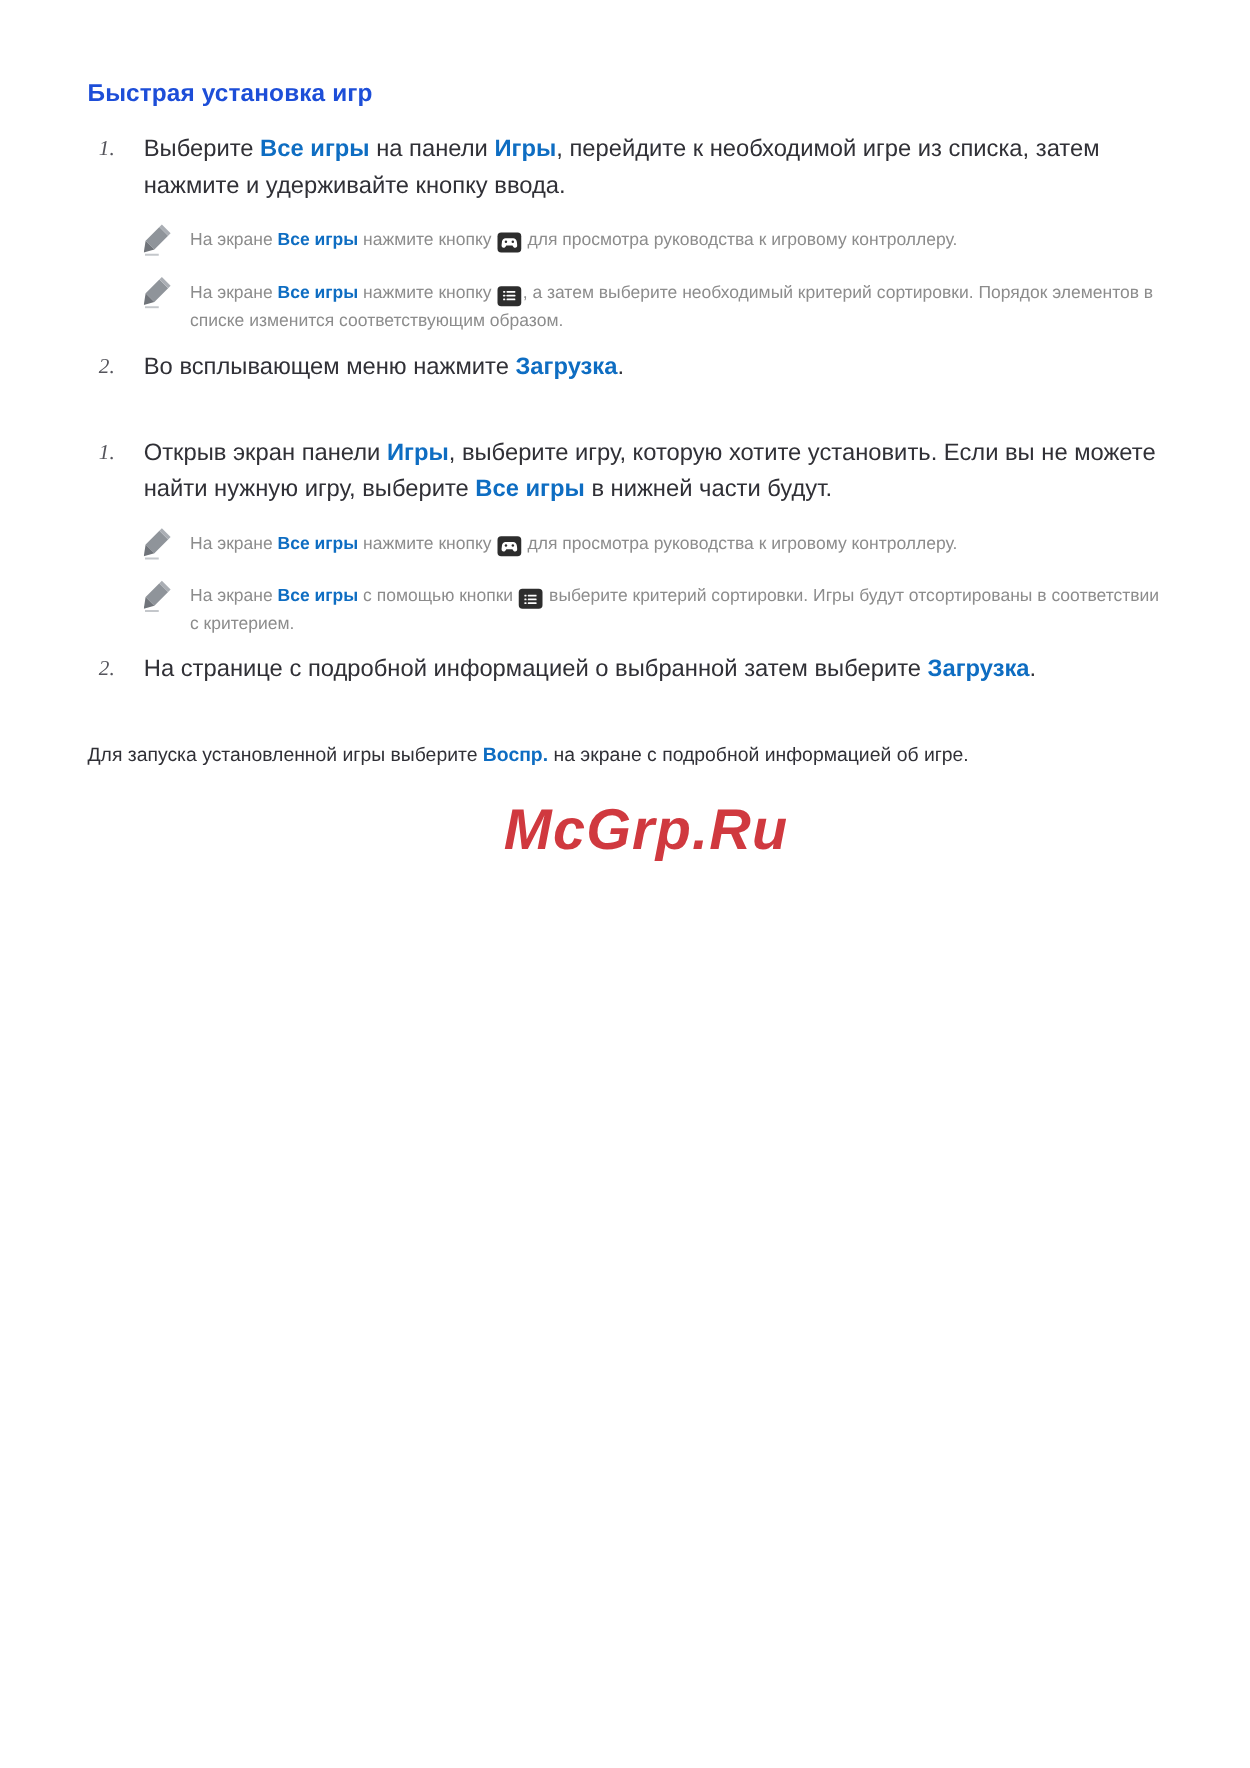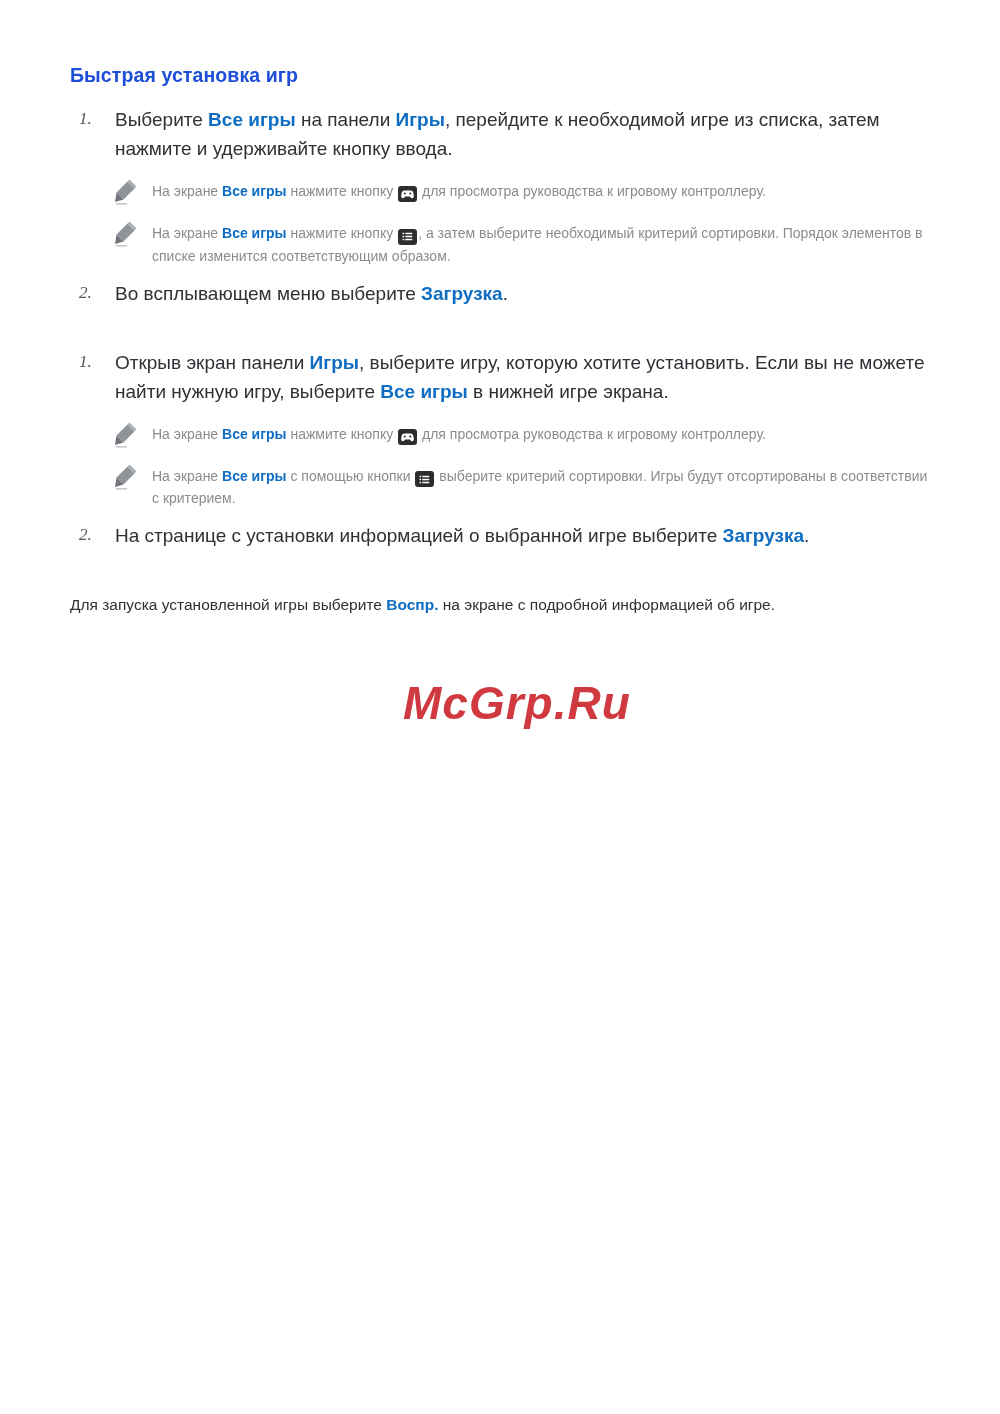--- a/index.html
+++ b/index.html
@@ -43,21 +43,21 @@
     width:19px; height:16px; background:#2d2d2d; border-radius:3px;
     vertical-align:-3px; margin:0 1px;
   }
 
   .result { margin:4px 0 0 45px; font-size:15.5px; line-height:29px; color:#303036; }
   .step + .result { margin-top:4px; }
 
   .launch-body { font-size:15.5px; line-height:29px; color:#303036; margin-top:22px; }
 
   .watermark {
-    position:absolute; left:403px; top:676px;
+    position:absolute; left:403px; top:636px;
     font-size:46px; font-weight:bold; font-style:italic;
     color:#cd2b31; letter-spacing:1px; opacity:0.93;
     white-space:nowrap; z-index:5;
   }
 </style>
 </head>
 <body>
 
 <div class="page">
 
@@ -105,30 +105,30 @@
                 <rect x="6.5" y="7.6" width="14" height="2.8" rx="0.6"></rect>
                 <rect x="1" y="13.7" width="3.4" height="2.8" rx="0.6"></rect>
                 <rect x="6.5" y="13.7" width="14" height="2.8" rx="0.6"></rect>
               </g>
             </svg>
           </span><span>, а затем выберите необходимый критерий сортировки. Порядок элементов в списке изменится соответствующим образом.</span></p>
     </div>
 
     <div class="step">
       <span class="num">2.</span>
-      <p class="step-text"><span>Во всплывающем меню выберите </span><b class="ref">Загрузка</b><span>.</span></p>
+      <p class="step-text"><span>Во всплывающем меню нажмите </span><b class="ref">Загрузка</b><span>.</span></p>
     </div>
 
   </section>
 
   <section>
 
     <div class="step">
       <span class="num">1.</span>
-      <p class="step-text"><span>Открыв экран панели </span><b class="ref">Игры</b><span>, выберите игру, которую хотите установить. Если вы не можете найти нужную игру, выберите </span><b class="ref">Все игры</b><span> в нижней игре экрана.</span></p>
+      <p class="step-text"><span>Открыв экран панели </span><b class="ref">Игры</b><span>, выберите игру, которую хотите установить. Если вы не можете найти нужную игру, выберите </span><b class="ref">Все игры</b><span> в нижней части будут.</span></p>
     </div>
 
     <div class="note">
       <span class="pencil">
         <svg width="22" height="26" viewBox="0 0 22 26">
           <polygon points="12.5,2.5 19.5,9.5 8.5,20.5 1.5,13.5" fill="#8f949a"></polygon>
           <polygon points="1.5,13.5 8.5,20.5 0,23" fill="#70747a"></polygon>
           <polygon points="14.5,0.5 21.5,7.5 19.5,9.5 12.5,2.5" fill="#aaaeb4"></polygon>
           <rect x="1" y="24" width="11" height="1.6" fill="#c4c7cb"></rect>
         </svg>
@@ -160,21 +160,21 @@
                 <rect x="6.5" y="7.6" width="14" height="2.8" rx="0.6"></rect>
                 <rect x="1" y="13.7" width="3.4" height="2.8" rx="0.6"></rect>
                 <rect x="6.5" y="13.7" width="14" height="2.8" rx="0.6"></rect>
               </g>
             </svg>
           </span><span> выберите критерий сортировки. Игры будут отсортированы в соответствии с критерием.</span></p>
     </div>
 
     <div class="step">
       <span class="num">2.</span>
-      <p class="step-text"><span>На странице с установки информацией о выбранной игре выберите </span><b class="ref">Загрузка</b><span>.</span></p>
+      <p class="step-text"><span>На странице с подробной информацией о выбранной затем выберите </span><b class="ref">Загрузка</b><span>.</span></p>
     </div>
 
   </section>
 
   <section>
     <p class="launch-body"><span>Для запуска установленной игры выберите </span><b class="ref">Воспр.</b><span> на экране с подробной информацией об игре.</span></p>
   </section>
 
   <div class="watermark">McGrp.Ru</div>
 </div>

